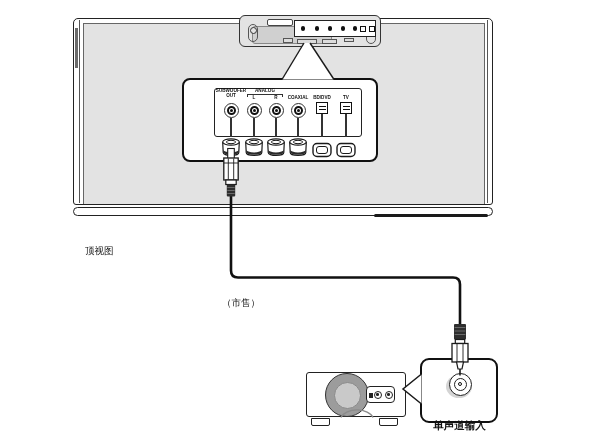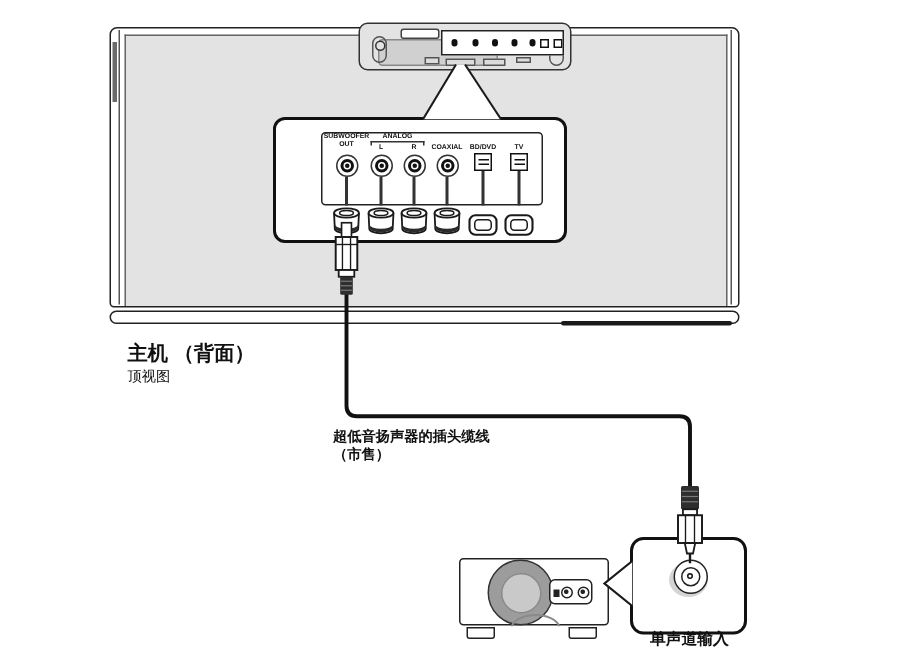--- a/index.html
+++ b/index.html
@@ -38,21 +38,21 @@
   .rca-outer{width:15px;height:15px;border:1px solid #333;border-radius:50%;background:#fff;top:102.5px;z-index:25;}
   .rca-mid{width:9px;height:9px;border:2.4px solid #111;border-radius:50%;background:#fff;top:105.5px;z-index:25;}
   .rca-dot{width:3px;height:3px;border-radius:50%;background:#111;top:108.5px;z-index:25;}
   .stem{width:1.2px;background:#333;z-index:24;}
   .opt{width:12px;height:12px;border:1.8px solid #111;background:#fff;top:102px;z-index:25;}
   .opt-line{width:7px;height:1.2px;background:#111;z-index:26;}
   
   .unit-title{left:85px;top:227px;font-size:13.5px;font-weight:bold;z-index:40;}
   .unit-sub{left:85px;top:245px;font-size:9.5px;z-index:40;}
   .cable-l1{left:222px;top:285px;font-size:9.5px;font-weight:600;z-index:40;}
-  .cable-l2{left:222px;top:297px;font-size:9.5px;font-weight:700;z-index:40;}
+  .cable-l2{left:222px;top:297px;font-size:9.5px;font-weight:400;z-index:40;}
   
   .sw-body{left:306px;top:372px;width:100px;height:45px;background:#fff;border:1.5px solid #222;border-radius:3px;z-index:20;}
   .sw-foot{width:19px;height:8px;background:#fff;border:1.4px solid #222;border-radius:0 0 2px 2px;top:417.5px;z-index:19;}
   .sw-spk-outer{left:325px;top:373px;width:44px;height:44px;border-radius:50%;
     background:var(--speaker-outer,#9c9c9c);border:1.2px solid #333;z-index:22;}
   .sw-spk-inner{left:333.5px;top:381.5px;width:27px;height:27px;border-radius:50%;
     background:var(--speaker-inner,#c9c9c9);border:1px solid #8a8a8a;z-index:23;}
   .sw-panel{left:366px;top:386px;width:29px;height:17px;background:#fff;border:1.4px solid #222;border-radius:4px;z-index:23;}
   .sw-panel-sq{left:369px;top:392.5px;width:3.5px;height:5px;background:#222;z-index:24;}
   .sw-jack{width:8px;height:8px;border:1.3px solid #222;border-radius:50%;background:#fff;top:390.5px;z-index:24;}
@@ -133,24 +133,22 @@
   <div class="abs opt-line" style="left:342.5px;top:105.8px;"></div>
   <div class="abs opt-line" style="left:342.5px;top:108.8px;"></div>
 
   <div class="abs stem" style="left:230.4px;top:117.5px;height:19.5px;"></div>
   <div class="abs stem" style="left:253.4px;top:117.5px;height:19.5px;"></div>
   <div class="abs stem" style="left:275.4px;top:117.5px;height:19.5px;"></div>
   <div class="abs stem" style="left:297.4px;top:117.5px;height:19.5px;"></div>
   <div class="abs stem" style="left:321.4px;top:114px;height:23px;"></div>
   <div class="abs stem" style="left:345.4px;top:114px;height:23px;"></div>
 
-  <div class="abs unit-title">主机 （背面）</div>
   <div class="abs unit-sub">顶视图</div>
 
-  <div class="abs cable-l1">超低音扬声器的插头缆线</div>
   <div class="abs cable-l2">（市售）</div>
 
   <div class="abs sw-foot" style="left:311px;"></div>
   <div class="abs sw-foot" style="left:379px;"></div>
   <div class="abs sw-body"></div>
   <div class="abs sw-spk-outer"></div>
   <div class="abs sw-spk-inner"></div>
   <div class="abs sw-panel"></div>
   <div class="abs sw-panel-sq"></div>
   <div class="abs sw-jack" style="left:373.5px;"></div>

